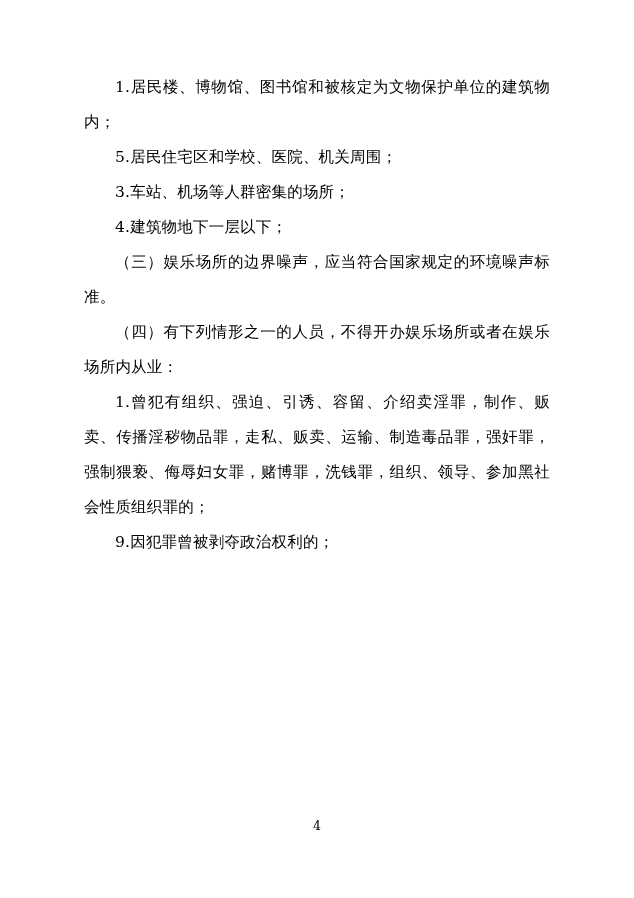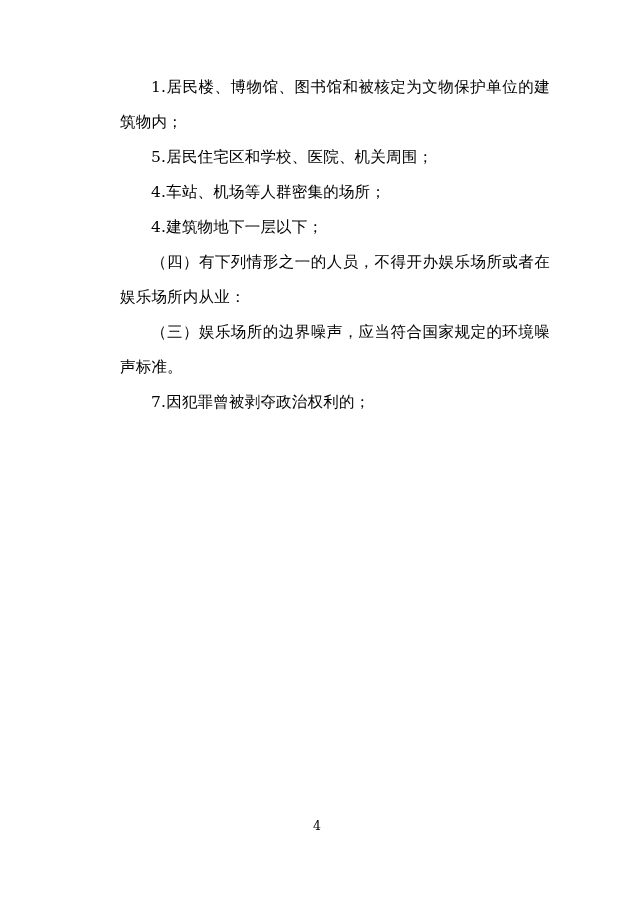--- a/index.html
+++ b/index.html
@@ -15,21 +15,21 @@
     position: relative;
     overflow: hidden;
   }
   .page {
     position: absolute;
     left: 0;
     top: 0;
     width: 634px;
     height: 898px;
     box-sizing: border-box;
-    padding: 70px 84px 0 120px;
+    padding: 70px 84px 0 84px;
   }
   .doc-body {
     font-size: 15.5px;
     line-height: 35px;
     letter-spacing: 0.2px;
   }
   .para {
     margin: 0;
     text-indent: 2em;
     text-align: justify;
@@ -47,20 +47,21 @@
     color: #000000;
   }
 </style>
 </head>
 <body>
 
 <div class="page">
   <div class="doc-body">
     <p class="para">1.居民楼、博物馆、图书馆和被核定为文物保护单位的建筑物内；</p>
     <p class="para">5.居民住宅区和学校、医院、机关周围；</p>
-    <p class="para">4.车站、机场等人群密集的场所；</p>
+    <p class="para">3.车站、机场等人群密集的场所；</p>
     <p class="para">4.建筑物地下一层以下；</p>
+    <p class="para">（三）娱乐场所的边界噪声，应当符合国家规定的环境噪声标准。</p>
     <p class="para">（四）有下列情形之一的人员，不得开办娱乐场所或者在娱乐场所内从业：</p>
-    <p class="para">（三）娱乐场所的边界噪声，应当符合国家规定的环境噪声标准。</p>
-    <p class="para">7.因犯罪曾被剥夺政治权利的；</p>
+    <p class="para">1.曾犯有组织、强迫、引诱、容留、介绍卖淫罪，制作、贩卖、传播淫秽物品罪，走私、贩卖、运输、制造毒品罪，强奸罪，强制猥亵、侮辱妇女罪，赌博罪，洗钱罪，组织、领导、参加黑社会性质组织罪的；</p>
+    <p class="para">9.因犯罪曾被剥夺政治权利的；</p>
   </div>
   <div class="page-number">4</div>
 </div>
 
 </body></html>

